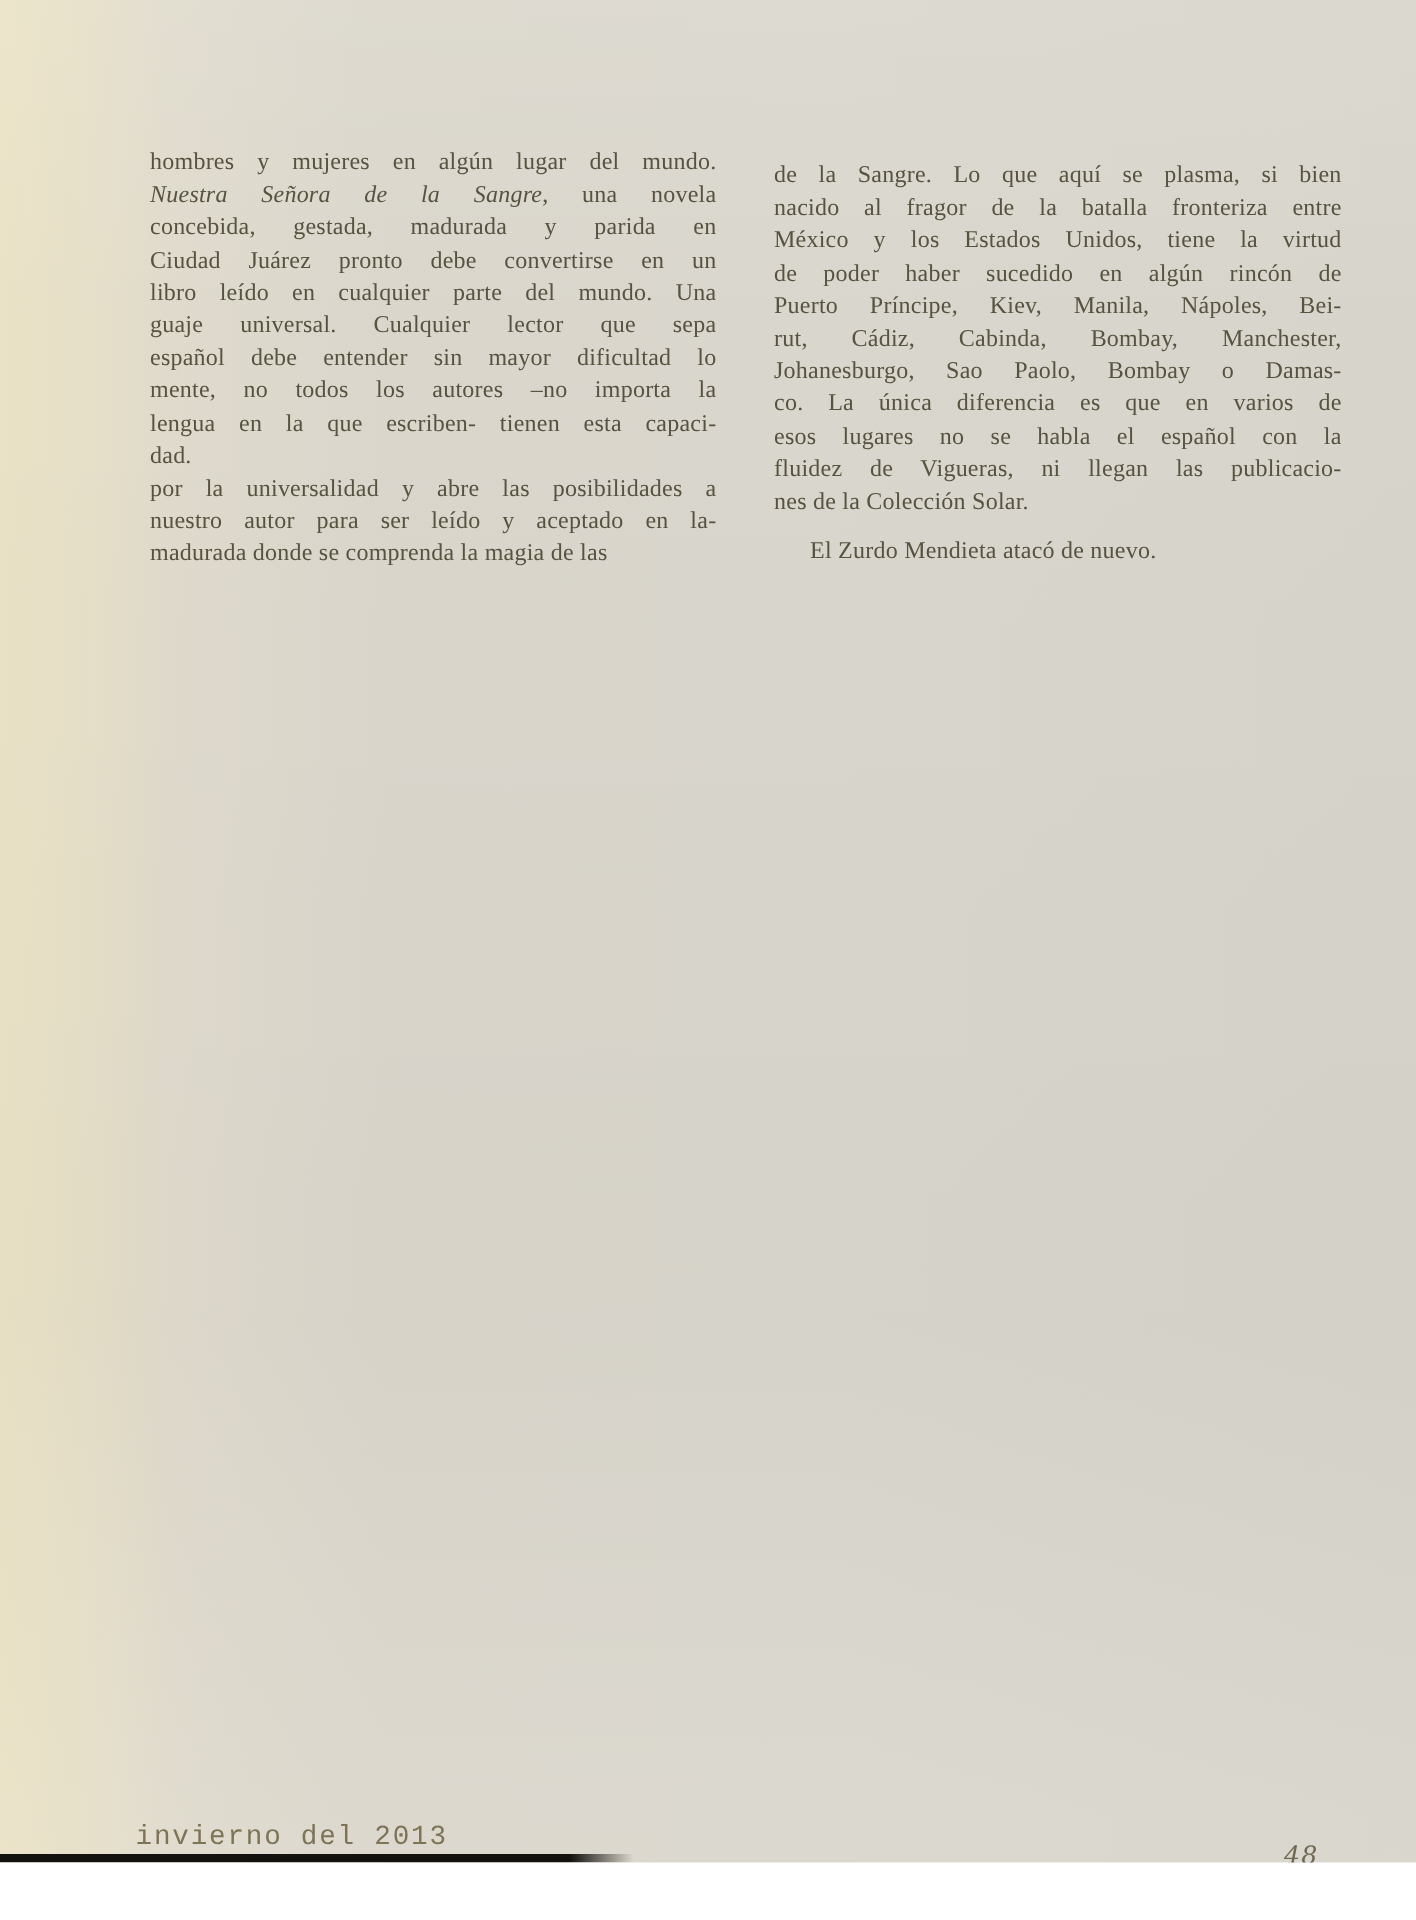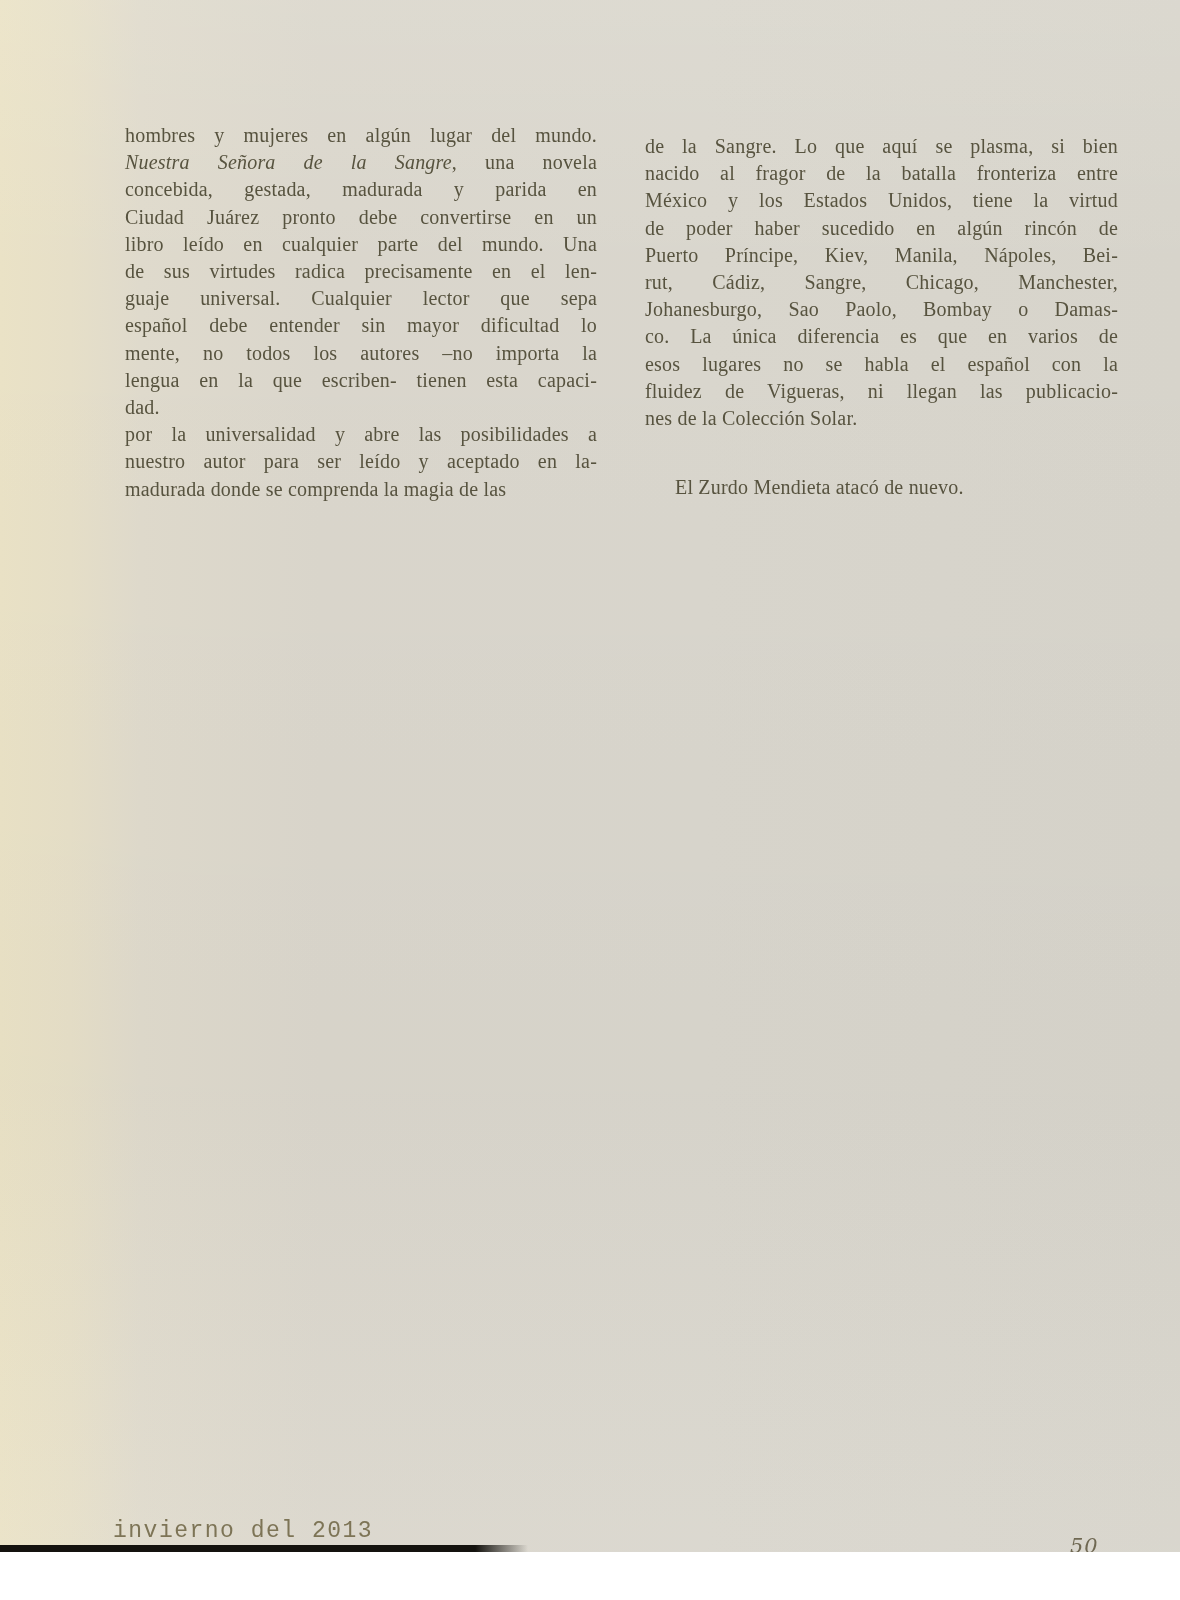--- a/index.html
+++ b/index.html
@@ -24,21 +24,21 @@
   .col-right { left: 645px; top: 133px; width: 473px; }
   .line {
     text-align: justify;
     text-align-last: justify;
   }
   .line.lastline {
     text-align: center;
     text-align-last: left;
   }
   .line.indent { padding-left: 30px; }
-  .line.para-gap { margin-top: 42px; }
+  .line.para-gap { margin-top: 14px; }
   .footer-edition {
     position: absolute;
     left: 113px;
     top: 1518px;
     color: #7d7456;
     font-size: 23px;
     letter-spacing: 1.5px;
     font-family: Liberation Mono, monospace;
   }
   .page-number {
@@ -64,43 +64,42 @@
 <body>
 
 <div class="page">
 
   <div class="column col-left">
     <div class="line">hombres y mujeres en algún lugar del mundo.</div>
     <div class="line"><i>Nuestra Señora de la Sangre</i><span>, una novela</span></div>
     <div class="line">concebida, gestada, madurada y parida en</div>
     <div class="line">Ciudad Juárez pronto debe convertirse en un</div>
     <div class="line">libro leído en cualquier parte del mundo. Una</div>
-    <div class="line">de sus virtudes radica precisamente en el len-</div>
     <div class="line">guaje universal. Cualquier lector que sepa</div>
     <div class="line">español debe entender sin mayor dificultad lo</div>
     <div class="line">mente, no todos los autores –no importa la</div>
     <div class="line">lengua en la que escriben- tienen esta capaci-</div>
     <div class="line lastline">dad.</div>
     <div class="line">por la universalidad y abre las posibilidades a</div>
     <div class="line">nuestro autor para ser leído y aceptado en la-</div>
     <div class="line lastline">madurada donde se comprenda la magia de las</div>
   </div>
 
   <div class="column col-right">
     <div class="line">de la Sangre. Lo que aquí se plasma, si bien</div>
     <div class="line">nacido al fragor de la batalla fronteriza entre</div>
     <div class="line">México y los Estados Unidos, tiene la virtud</div>
     <div class="line">de poder haber sucedido en algún rincón de</div>
     <div class="line">Puerto Príncipe, Kiev, Manila, Nápoles, Bei-</div>
-    <div class="line">rut, Cádiz, Sangre, Chicago, Manchester,</div>
+    <div class="line">rut, Cádiz, Cabinda, Bombay, Manchester,</div>
     <div class="line">Johanesburgo, Sao Paolo, Bombay o Damas-</div>
     <div class="line">co. La única diferencia es que en varios de</div>
     <div class="line">esos lugares no se habla el español con la</div>
     <div class="line">fluidez de Vigueras, ni llegan las publicacio-</div>
     <div class="line lastline">nes de la Colección Solar.</div>
     <div class="line lastline indent para-gap">El Zurdo Mendieta atacó de nuevo.</div>
   </div>
 
   <div class="footer-edition">invierno del 2013</div>
-  <div class="page-number">50</div>
+  <div class="page-number">48</div>
   <div class="scan-edge-bar"></div>
 
 </div>
 
 </body></html>

